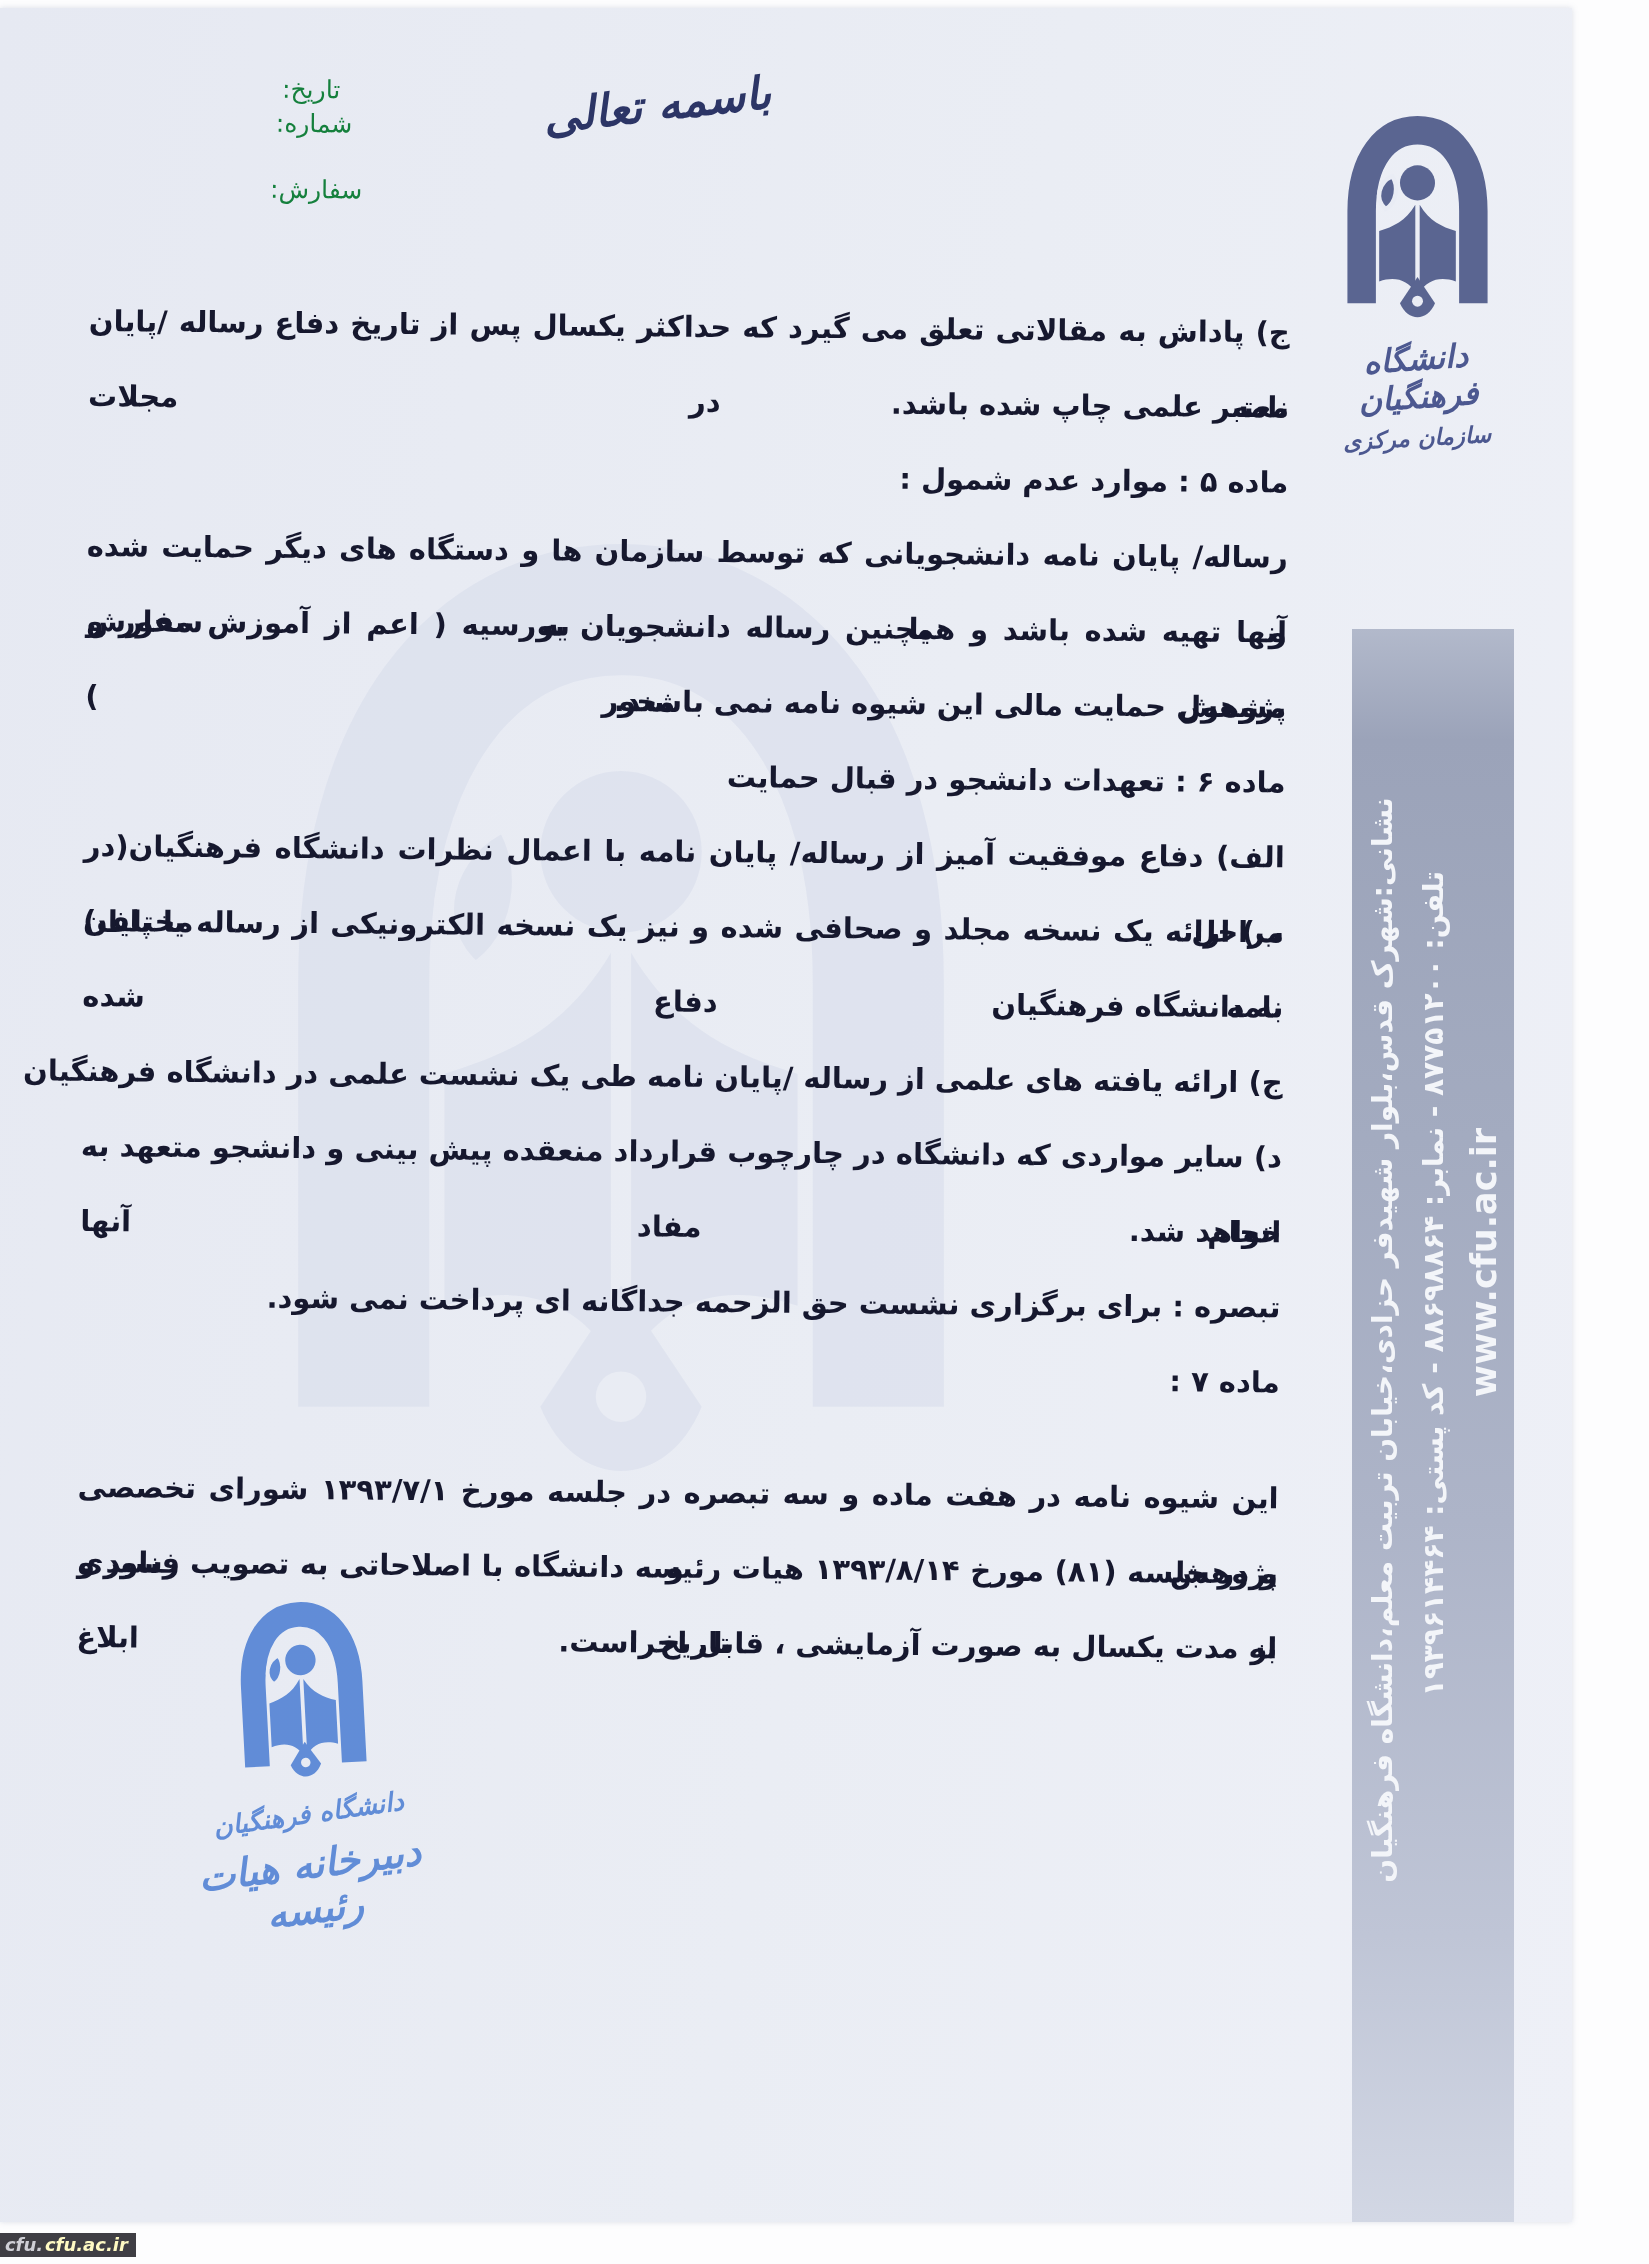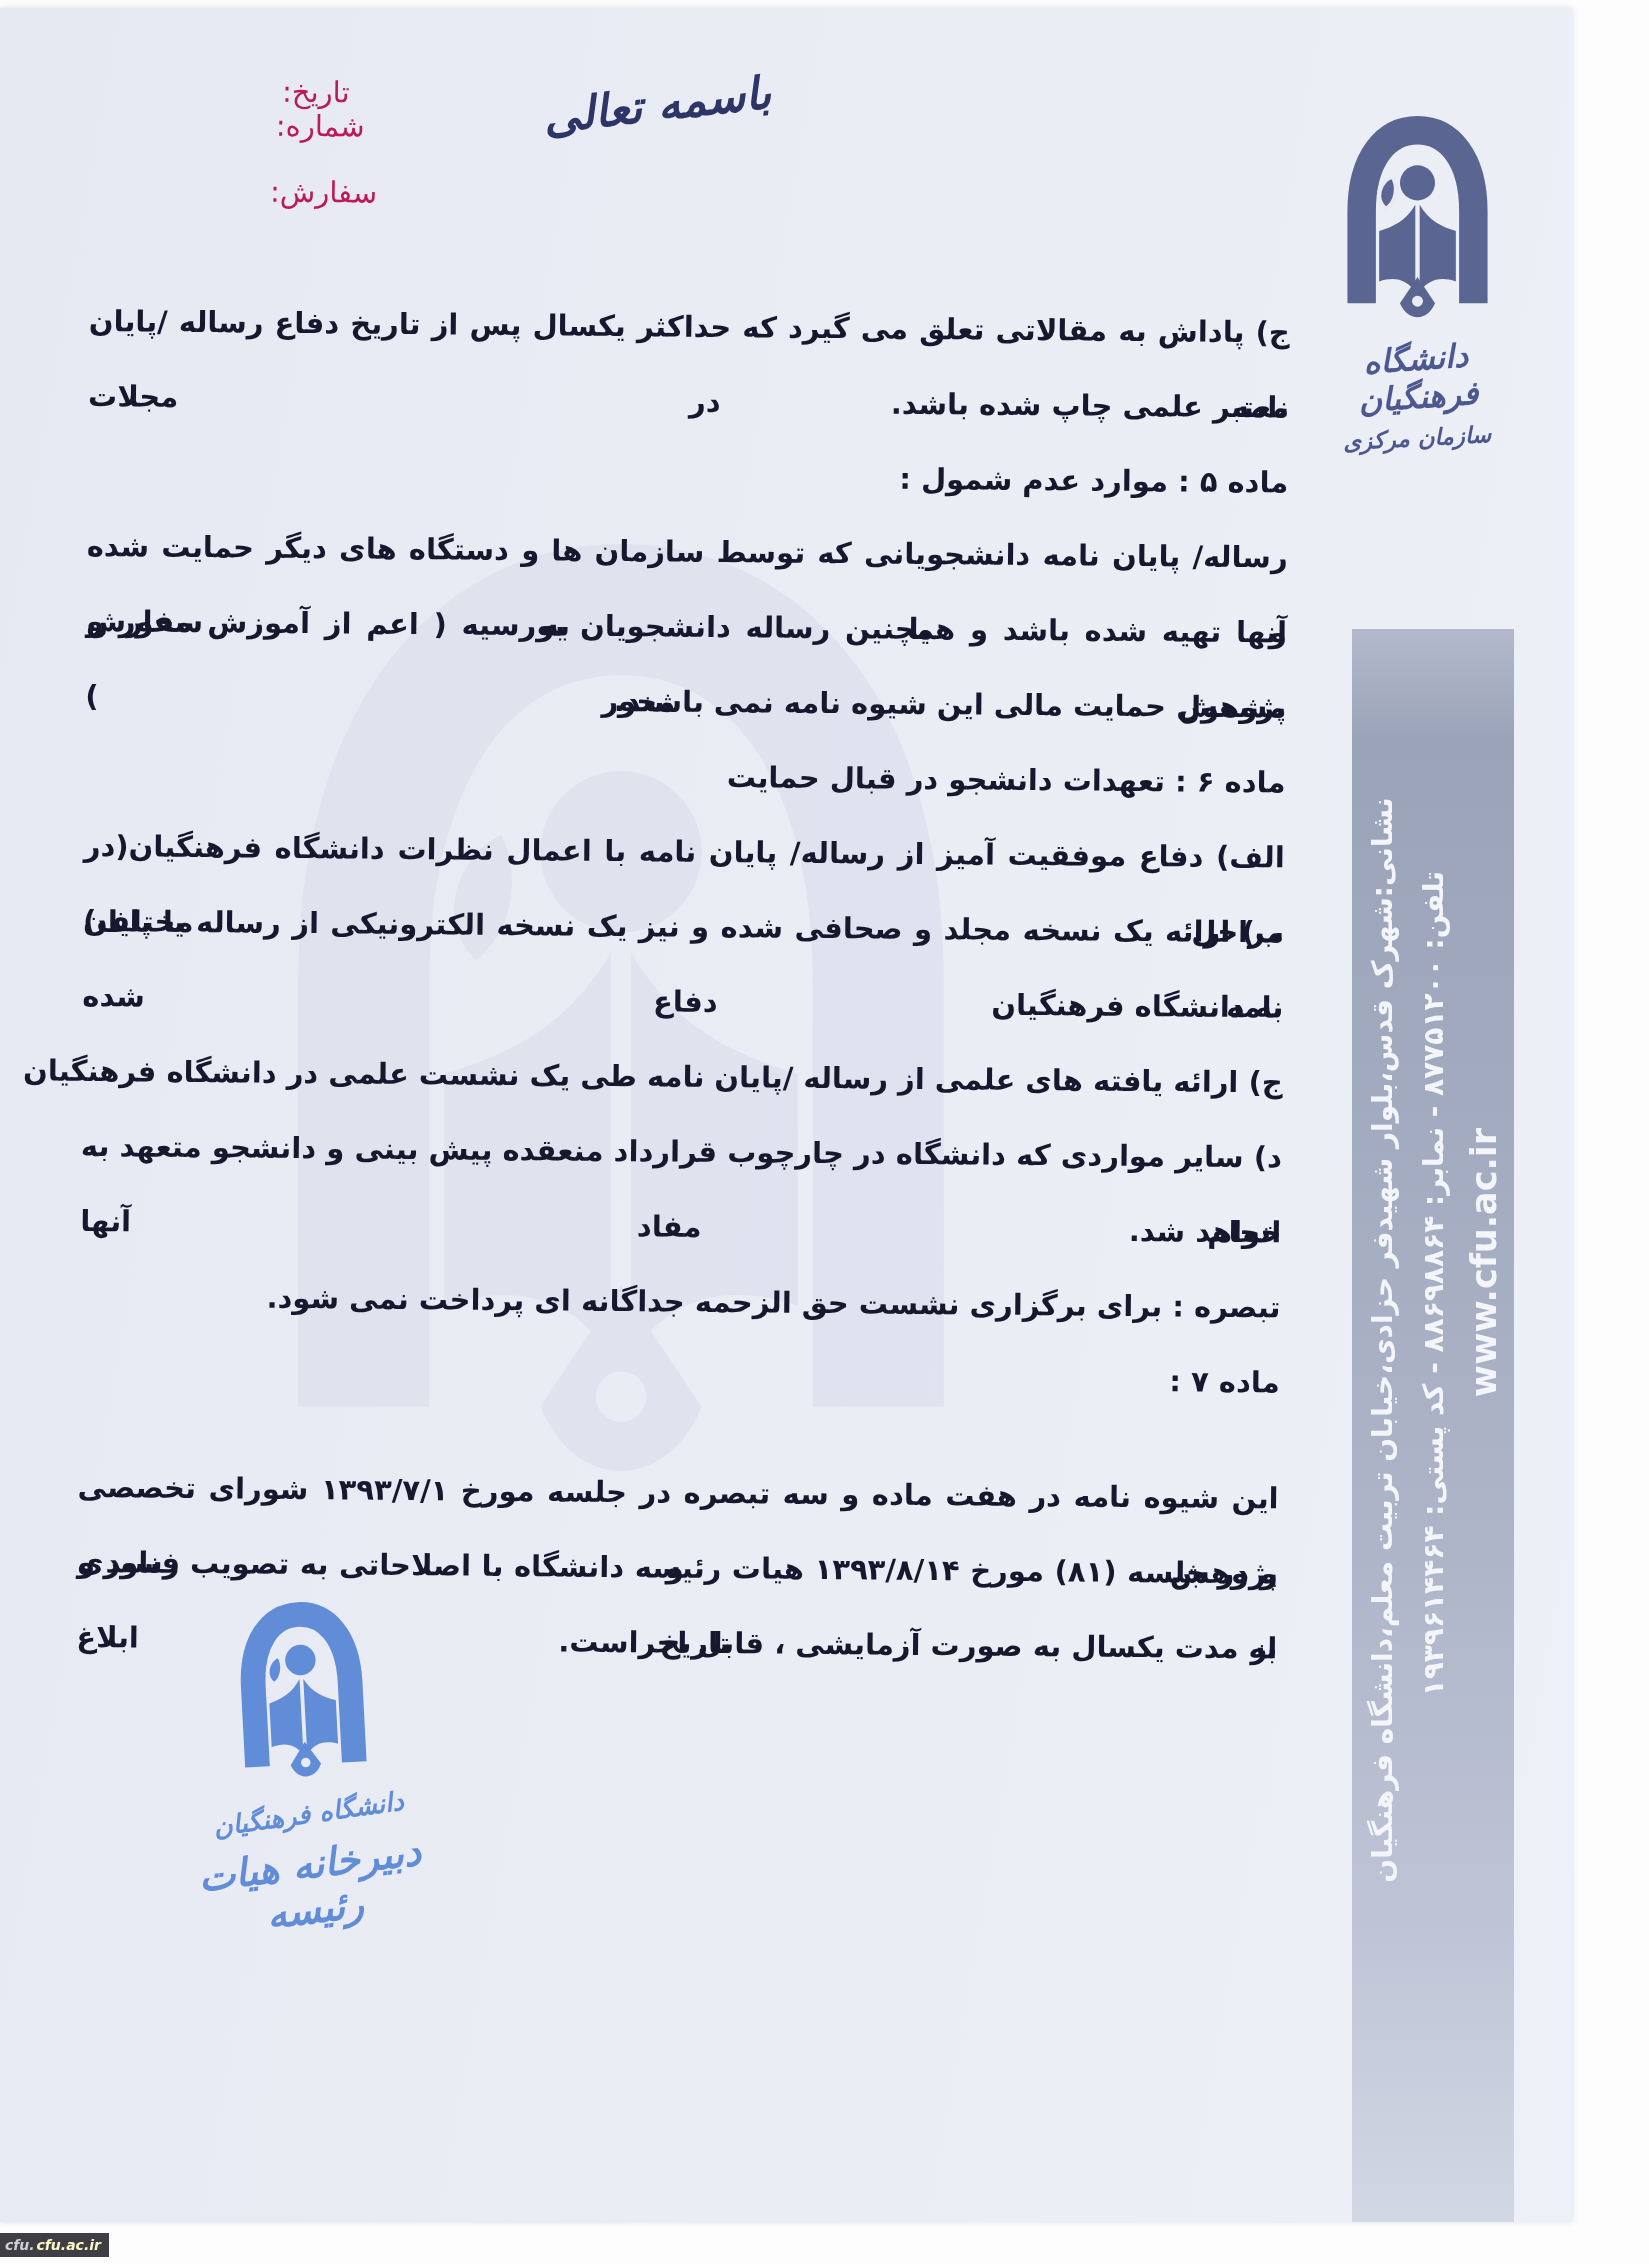--- a/index.html
+++ b/index.html
@@ -34,21 +34,21 @@
     direction:rtl; color:#f3f5f9;
   }
   .band-line { height:51px; line-height:51px; text-align:right; white-space:nowrap; font-weight:bold; }
   .band-line.address { font-size:28px; padding-right:11.6px; letter-spacing:0.5px; }
   .band-line.phone   { font-size:28px; padding-right:85px; letter-spacing:0.5px; }
   .band-line.web     { font-size:35px; padding-right:342px; direction:rtl; }
 
   
   .tilt { position:absolute; inset:0; transform:rotate(.55deg); transform-origin:50% 0; }
 
-  .hdr-label { position:absolute; font-size:29px; color:#be185d; direction:rtl; }
+  .hdr-label { position:absolute; font-size:25px; color:#15803d; direction:rtl; }
   .lbl-date   { left:283px; top:80px;  }
   .lbl-number { left:277px; top:114px; }
   .lbl-attach { left:272px; top:180px; }
 
   .bismillah {
     position:absolute; left:532px; top:80px; width:252px;
     font-size:45px; font-weight:bold; font-style:italic;
     color:#2c3566; direction:rtl; text-align:center;
     transform:rotate(-7deg);
   }
@@ -72,21 +72,21 @@
   .stamp { position:absolute; left:146px; top:1601px; width:320px; text-align:center;
            color:#4f80d4; opacity:.88; transform:rotate(-3deg); }
   .stamp svg { width:146px; height:190px; display:block; margin:0 auto; }
   .stamp-uni { font-size:26px; font-weight:bold; font-style:italic; direction:rtl; margin-top:7.8px; transform:rotate(-5deg); }
   .stamp-office { font-size:39px; font-weight:bold; font-style:italic; direction:rtl; margin-top:13.6px; transform:rotate(-4deg); }
 
   
   .badge {
     position:absolute; left:0; top:2233px; height:24px; padding:0 7.8px 0 4.9px;
     background:#3f3e44; display:flex; align-items:center; gap:1.9px;
-    font-style:italic; font-weight:bold; font-size:14px; line-height:24px;
+    font-style:italic; font-weight:bold; font-size:18px; line-height:24px;
   }
   .badge .pfx { color:#cfcfd6; }
   .badge .dom { color:#fef9c3; }
 </style>
 </head>
 <body>
 
 <svg width="0" height="0" style="position:absolute">
   <defs>
     <symbol id="cfuLogo" viewBox="0 0 150 200">

